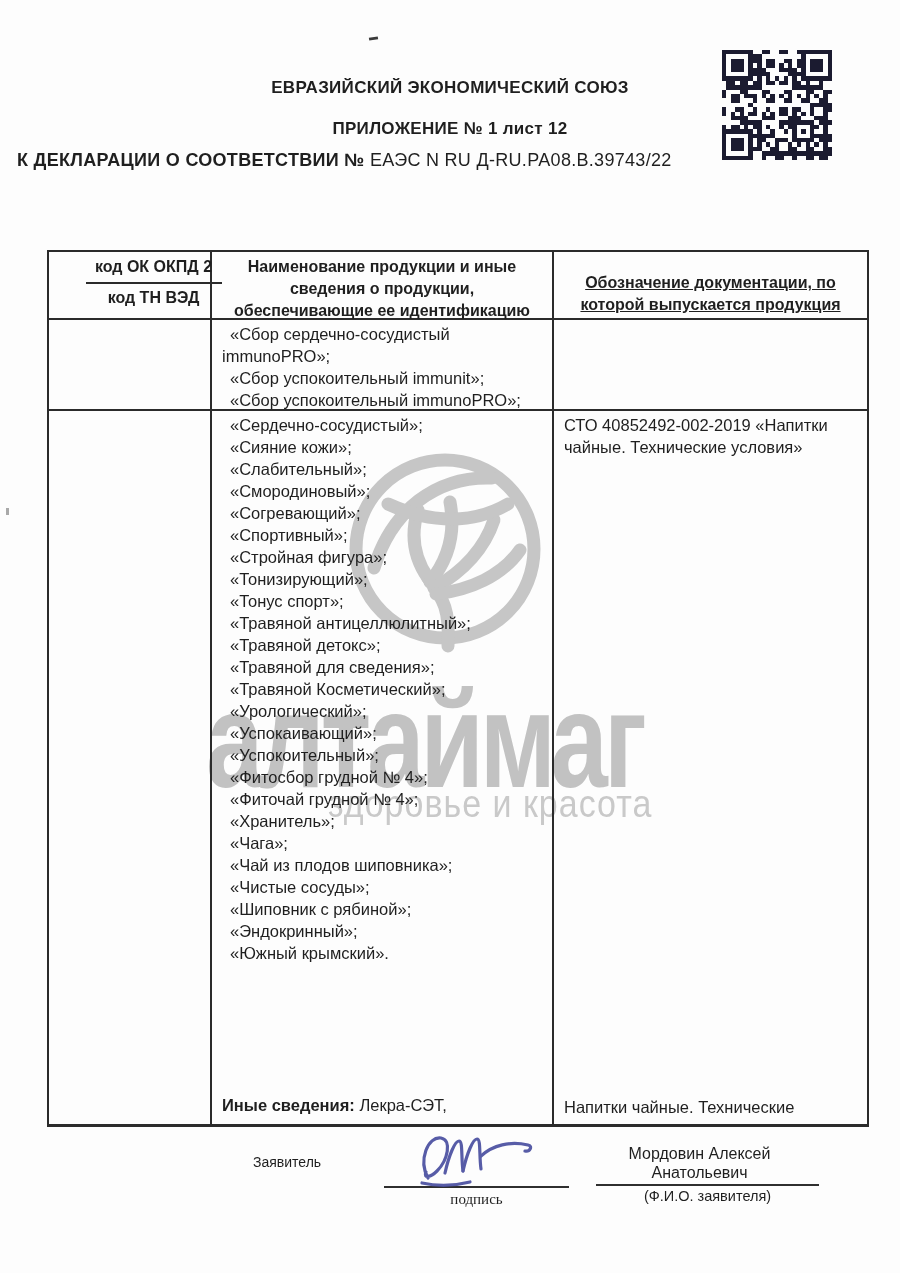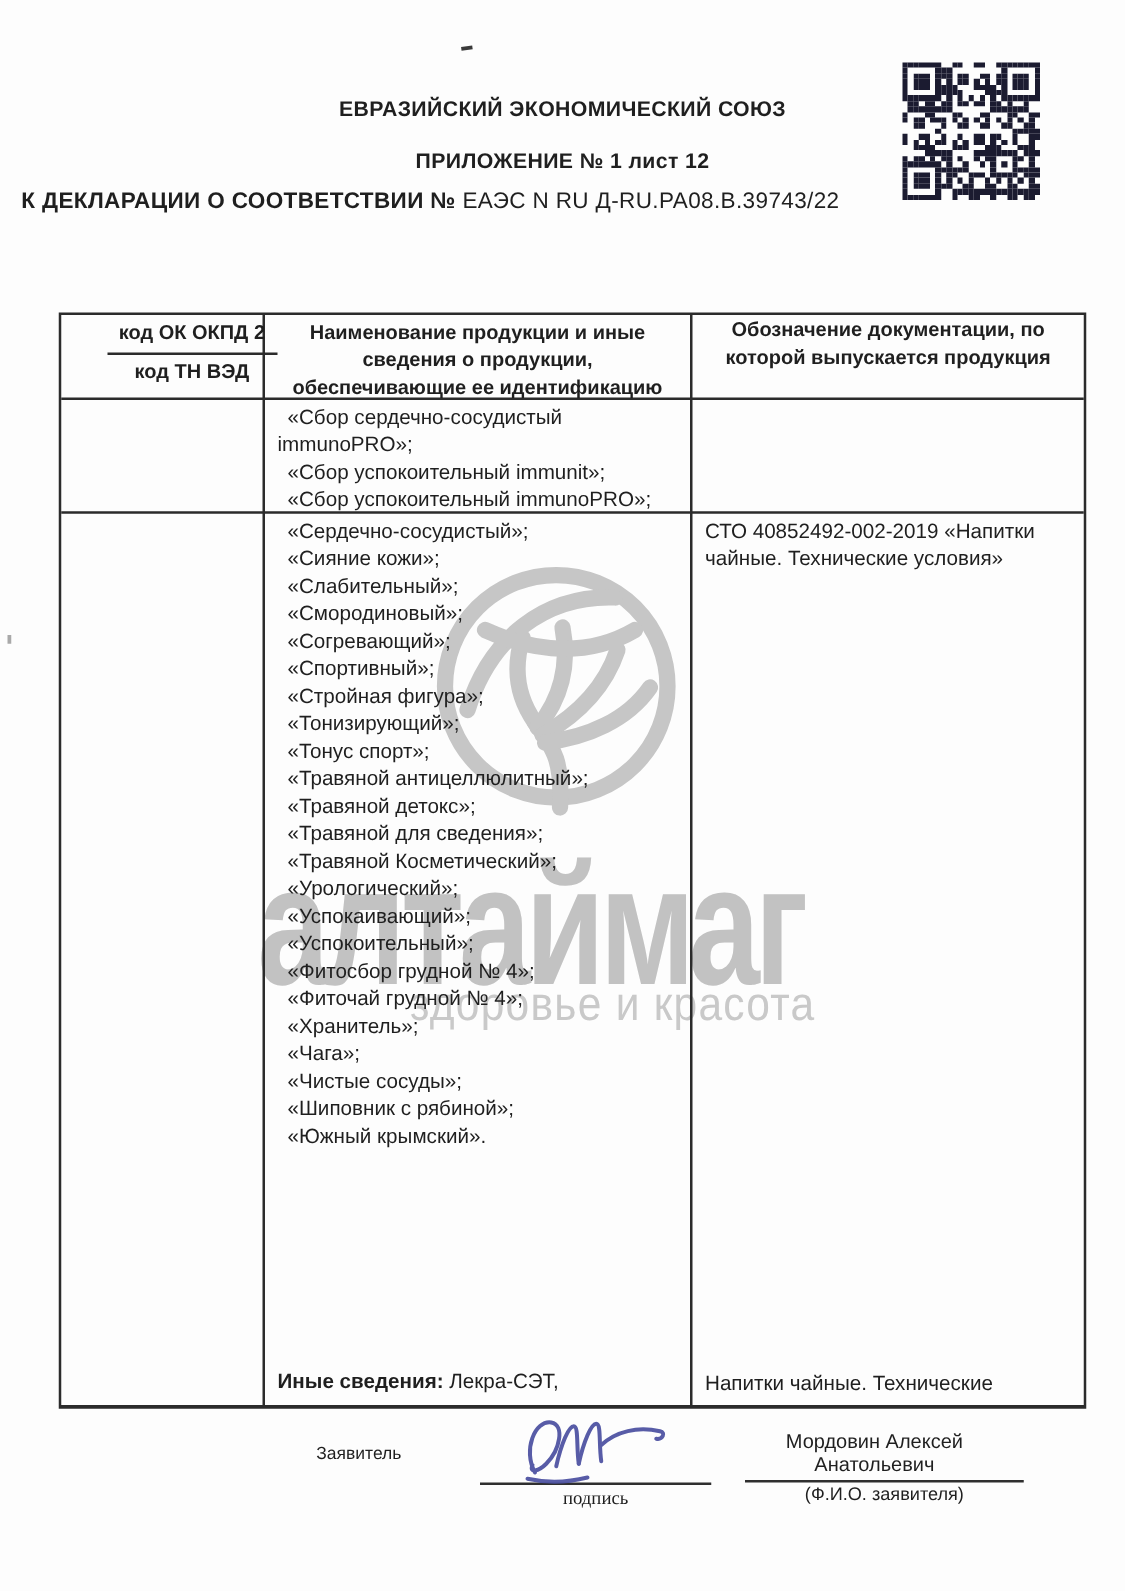--- a/index.html
+++ b/index.html
@@ -32,21 +32,21 @@
        border-bottom-width:3px;z-index:2;}
   .vdiv{position:absolute;top:0;bottom:0;border-left:2px solid var(--line);}
   .v1{left:161px;} .v2{left:503px;}
   .hdiv{position:absolute;left:0;right:0;border-top:2px solid var(--line);}
   .hr1{top:66px;} .hr2{top:157px;}
   .cell{position:absolute;font-size:16.5px;line-height:22px;}
   .th{font-weight:bold;text-align:center;font-size:16px;white-space:nowrap;}
   .c1h{left:0;top:4px;width:161px;margin-left:24px;}
   .c1h .rule{width:136px;margin:4px auto 3px auto;border-top:2px solid var(--line);}
   .c2h{left:163px;top:4px;width:340px;}
-  .c3h{left:505px;top:2px;width:313px;}
+  .c3h{left:505px;top:20px;width:313px;text-decoration:underline;}
   .r1c2{left:163px;top:69px;width:340px;padding:2px 0 0 10px;}
   .r2c2{left:163px;top:159px;width:343px;height:713px;padding:3px 0 0 10px;box-sizing:border-box;}
   .r2c3{left:505px;top:159px;width:313px;height:713px;padding:3px 1px 0 10px;box-sizing:border-box;}
   .prod{text-indent:8px;}
   .r1 .prod{max-width:300px;}
   .doc-top{max-width:298px;}
   .doc-bottom{position:absolute;left:10px;bottom:6px;white-space:nowrap;}
   .other{position:absolute;left:10px;bottom:8px;white-space:nowrap;}
   .other b{font-weight:bold;}
   
@@ -764,22 +764,24 @@
           <div class="prod">«Травяной детокс»;</div>
           <div class="prod">«Травяной для сведения»;</div>
           <div class="prod">«Травяной Косметический»;</div>
           <div class="prod">«Урологический»;</div>
           <div class="prod">«Успокаивающий»;</div>
           <div class="prod">«Успокоительный»;</div>
           <div class="prod">«Фитосбор грудной № 4»;</div>
           <div class="prod">«Фиточай грудной № 4»;</div>
           <div class="prod">«Хранитель»;</div>
           <div class="prod">«Чага»;</div>
+          <div class="prod">«Чай из плодов шиповника»;</div>
           <div class="prod">«Чистые сосуды»;</div>
           <div class="prod">«Шиповник с рябиной»;</div>
+          <div class="prod">«Эндокринный»;</div>
           <div class="prod">«Южный крымский».</div>
         </div>
       <div class="other"><b>Иные сведения:</b><span> Лекра-СЭТ,</span></div>
     </div>
 
     <div class="cell r2c3">
       <div class="doc-top">СТО 40852492-002-2019 «Напитки чайные. Технические условия»</div>
       <div class="doc-bottom">Напитки чайные. Технические</div>
     </div>
   </div>

